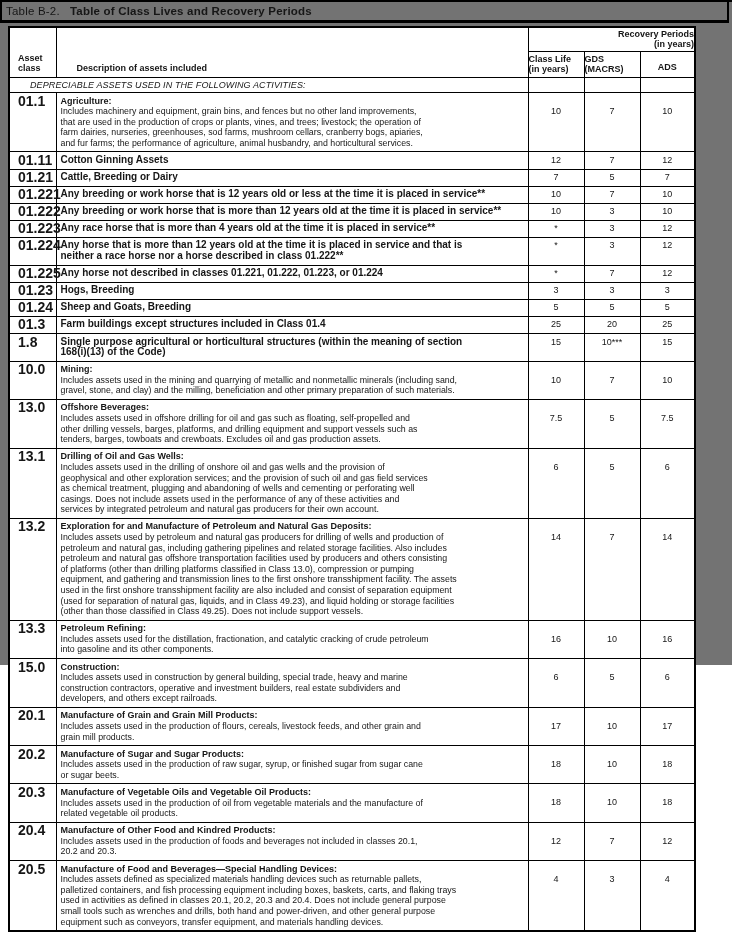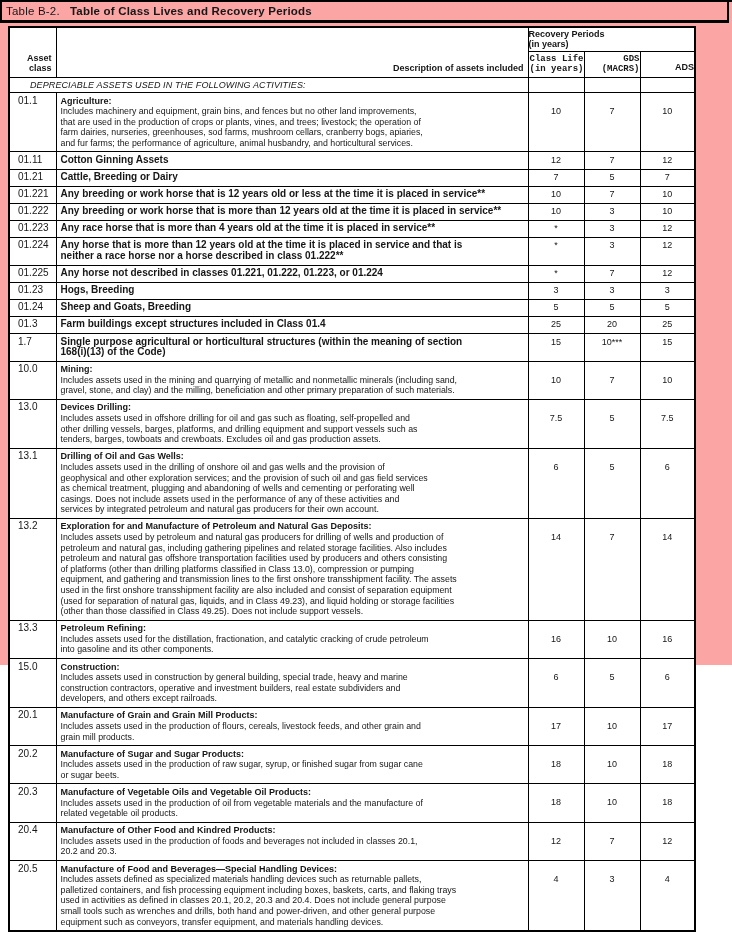--- a/index.html
+++ b/index.html
@@ -4,57 +4,57 @@
 <style>
   * { box-sizing: border-box; margin: 0; padding: 0; }
   html, body { background: #fff; }
   body {
     width: 732px; height: 932px;
     font-family: "Liberation Sans", sans-serif;
     color: #161616;
     position: relative;
     overflow: hidden;
   }
-  .page { position: relative; width: 732px; height: 665px; background: #fca5a5; }
+  .page { position: relative; width: 732px; height: 665px; background: #737373; }
 
   .top-line   { position: absolute; top: 0; left: 0; width: 732px; height: 2px; background: #000; }
   .left-tick  { position: absolute; top: 0; left: 0; width: 2px; height: 20px; background: #000; }
   .right-tick { position: absolute; top: 0; left: 727px; width: 2px; height: 20px; background: #000; }
 
   .title-row { padding: 5px 0 0 6px; height: 17px; font-size: 11.5px; line-height: 12px; white-space: nowrap; }
   .t-label { font-weight: normal; letter-spacing: 0.2px; }
   .t-main  { font-weight: bold; margin-left: 7px; letter-spacing: 0.2px; }
   .thick-rule { margin-top: 3px; width: 729px; height: 3px; background: #000; }
 
   table.tbl {
     margin: 3px 0 0 8px;
     width: 686px;
     border-collapse: collapse;
     table-layout: fixed;
     border: 2px solid #000;
   }
   .tbl th, .tbl td { border: 1px solid #000; background: #fff; }
 
   .tbl th { font-size: 9px; font-weight: bold; line-height: 10.5px; }
-  .th-asset, .th-desc { vertical-align: bottom; text-align: right; padding: 3px 4px 3px 8px; white-space: pre-line; }
+  .th-asset, .th-desc { vertical-align: bottom; text-align: left; padding: 3px 4px 3px 8px; white-space: pre-line; }
   .th-desc { padding-left: 20px; }
-  .th-rec  { text-align: left; vertical-align: middle; height: 24px; white-space: pre-line; }
+  .th-rec  { text-align: right; vertical-align: middle; height: 24px; white-space: pre-line; }
   .tier2 th { height: 26px; }
-  .th-life, .th-gds { text-align: right; vertical-align: middle; white-space: pre-line; font-family: Liberation Mono, monospace; }
-  .th-ads  { text-align: right; vertical-align: bottom; padding-bottom: 4px; }
+  .th-life, .th-gds { text-align: left; vertical-align: middle; white-space: pre-line; }
+  .th-ads  { text-align: center; vertical-align: bottom; padding-bottom: 4px; }
 
   tr.section td.sec-td {
     font-style: italic;
     font-size: 9px; line-height: 10.5px;
     padding: 2px 4px 2px 20px;
     letter-spacing: 0.1px;
   }
 
   td.asset {
-    font-weight: normal; font-size: 10px; line-height: 10.5px;
+    font-weight: bold; font-size: 14px; line-height: 10.5px;
     vertical-align: top; padding: 2.5px 2px 2px 8px;
   }
   td.desc {
     vertical-align: top;
     padding: 2.5px 4px 3px 4px;
     font-size: 8.8px; line-height: 10.6px; margin-left: 12px;
   }
   td.desc .dt { display: block; font-weight: bold; font-size: 9px; line-height: 10.6px; }
   td.desc .db { display: block; white-space: pre-line; }
   tr.plain td.desc .db { font-weight: bold; font-size: 10px; }
@@ -209,21 +209,21 @@
         <tr class="plain">
     <td class="asset">01.3</td>
     <td class="desc">
             <span class="db">Farm buildings except structures included in Class 01.4</span>
           </td>
     <td class="val life">25</td>
     <td class="val gds">20</td>
     <td class="val ads">25</td>
   </tr>
         <tr class="plain">
-    <td class="asset">1.7</td>
+    <td class="asset">1.8</td>
     <td class="desc">
             <span class="db">Single purpose agricultural or horticultural structures (within the meaning of section
 168(i)(13) of the Code)</span>
           </td>
     <td class="val life">15</td>
     <td class="val gds">10***</td>
     <td class="val ads">15</td>
   </tr>
         <tr class="titled">
     <td class="asset">10.0</td>
@@ -232,21 +232,21 @@
             <span class="db">Includes assets used in the mining and quarrying of metallic and nonmetallic minerals (including sand,
 gravel, stone, and clay) and the milling, beneficiation and other primary preparation of such materials.</span>
           </td>
     <td class="val life">10</td>
     <td class="val gds">7</td>
     <td class="val ads">10</td>
   </tr>
         <tr class="titled">
     <td class="asset">13.0</td>
     <td class="desc">
-            <span class="dt">Devices Drilling:</span>
+            <span class="dt">Offshore Beverages:</span>
             <span class="db">Includes assets used in offshore drilling for oil and gas such as floating, self-propelled and
 other drilling vessels, barges, platforms, and drilling equipment and support vessels such as
 tenders, barges, towboats and crewboats. Excludes oil and gas production assets.</span>
           </td>
     <td class="val life">7.5</td>
     <td class="val gds">5</td>
     <td class="val ads">7.5</td>
   </tr>
         <tr class="titled">
     <td class="asset">13.1</td>

